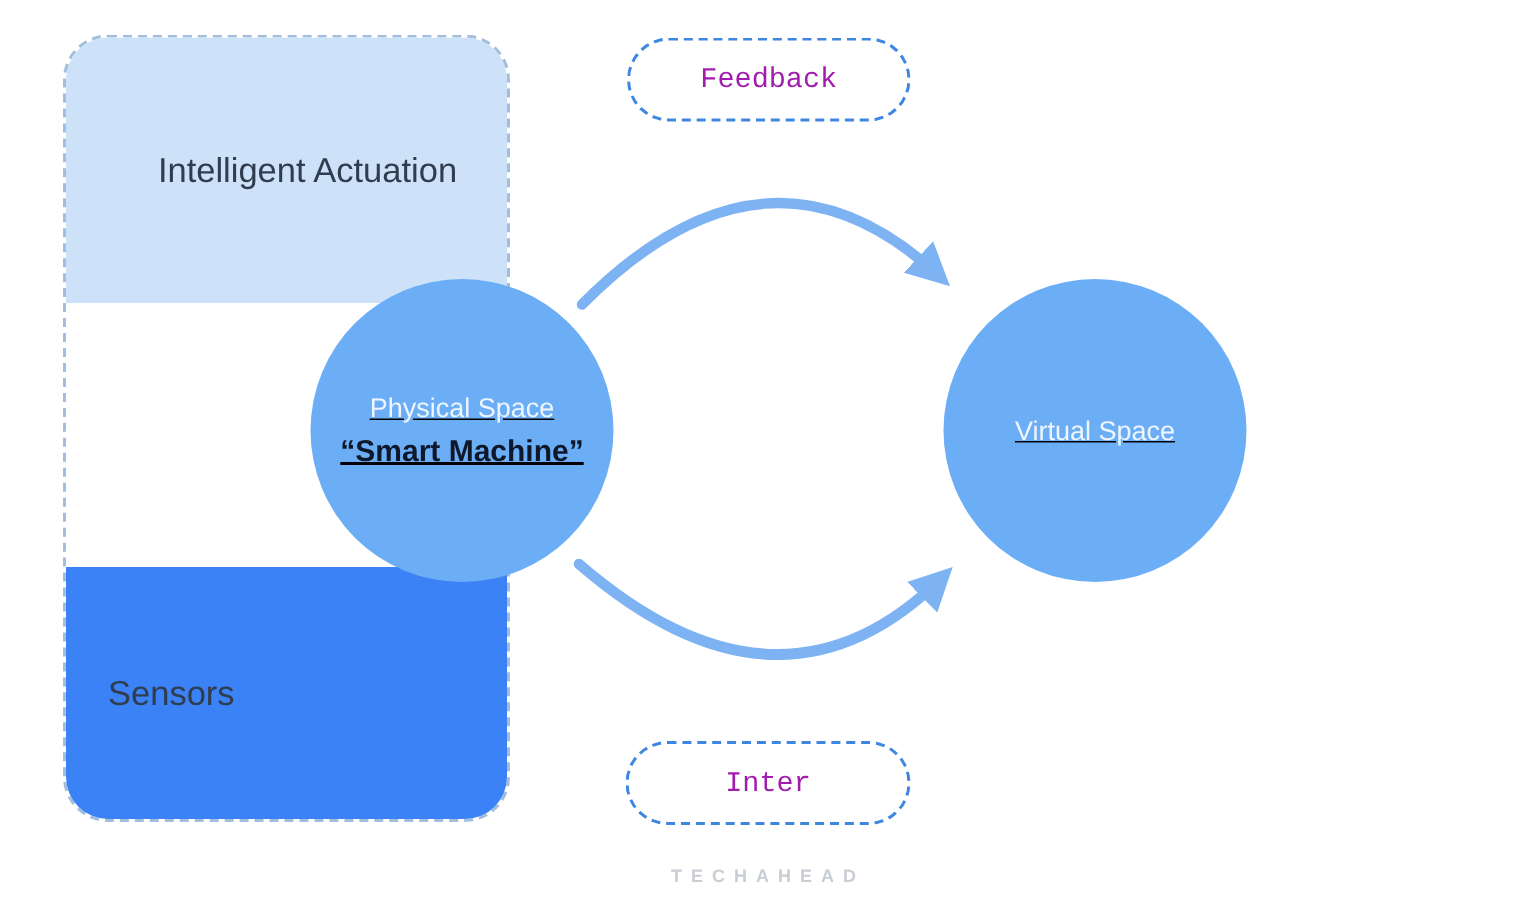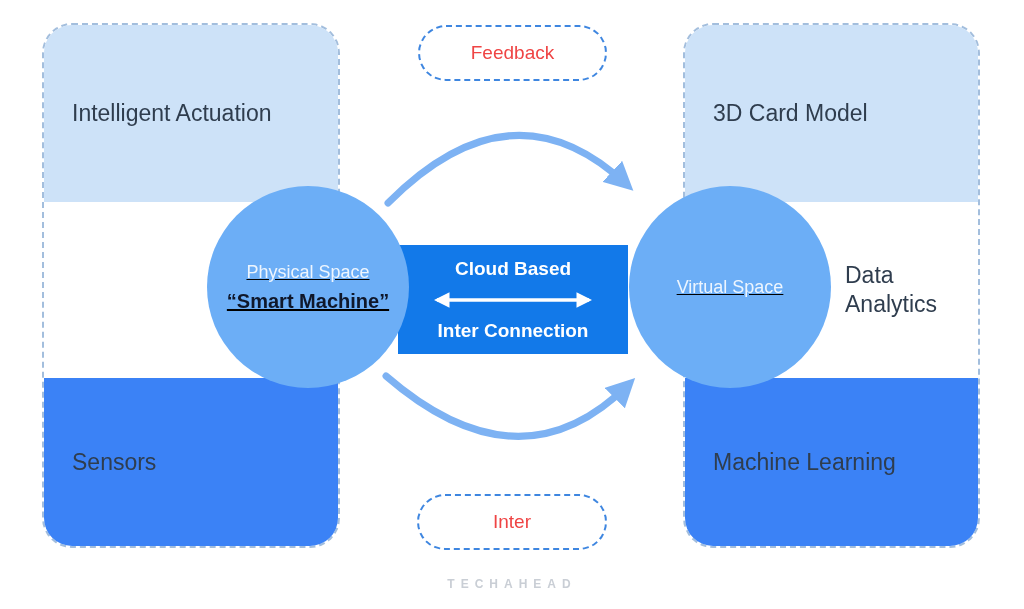--- a/index.html
+++ b/index.html
@@ -30,21 +30,21 @@
 
   .panel-row {
     position: absolute;
     left: 0; right: 0;
     display: flex;
     align-items: center;
     padding-left: 28px;
     font-size: 23px;
     color: #2f3d4e;
   }
-  .row-0 { top: 0;     height: 177px; background: #cde2f8; }
+  .row-0 { top: 0;     height: 177px; background: #cde2f8; justify-content: center; }
   .row-1 { top: 177px; height: 176px; background: transparent; }
   .row-2 { top: 353px; height: 168px; background: #3b82f6; }
   .panel-right .row-1 { padding-left: 160px; line-height: 29px; }
 
   
   .connector {
     position: absolute;
     left: 398px; top: 245px;
     width: 230px; height: 109px;
     background: #1279e9;
@@ -85,22 +85,23 @@
   
   .pill {
     position: absolute;
     border: 2px dashed #3e86e0;
     border-radius: 30px;
     background: #ffffff;
     display: flex;
     align-items: center;
     justify-content: center;
     font-size: 19px;
-    color: #ef4444;
+    color: #a21caf;
     z-index: 2;
+    font-family: Liberation Mono, monospace;
   }
   .pill-feedback { left: 418px; top: 25px;  width: 189px; height: 56px; }
   .pill-data     { left: 417px; top: 494px; width: 190px; height: 56px; }
 
   
   .arrows {
     position: absolute;
     left: 0; top: 0;
     width: 1024px; height: 609px;
     z-index: 2;
@@ -127,44 +128,21 @@
 
   <div class="panel panel-left">
     <div class="panel-row row-0">
       <span>Intelligent Actuation</span>
     </div>
     <div class="panel-row row-2">
       <span>Sensors</span>
     </div>
   </div>
 
-  <div class="panel panel-right">
-    <div class="panel-row row-0">
-      <span>3D Card Model</span>
-    </div>
-    <div class="panel-row row-1">
-      <span style="width:110px;">Data Analytics</span>
-    </div>
-    <div class="panel-row row-2">
-      <span>Machine Learning</span>
-    </div>
-  </div>
 
-  <div class="connector">
-    <div class="connector-label">Cloud Based</div>
-    <svg width="182" height="16" viewBox="0 0 182 16">
-      <defs>
-        <marker id="wh" viewBox="0 0 10 10" refX="8" refY="5" markerWidth="4.6" markerHeight="4.6" orient="auto-start-reverse">
-          <path d="M0,0 L10,5 L0,10 z" fill="#ffffff"></path>
-        </marker>
-      </defs>
-      <line x1="15" y1="8" x2="167" y2="8" stroke="#ffffff" stroke-width="3.4" marker-start="url(#wh)" marker-end="url(#wh)"></line>
-    </svg>
-    <div class="connector-label">Inter Connection</div>
-  </div>
 
   <svg class="arrows" viewBox="0 0 1024 609">
     <defs>
       <marker id="bh" viewBox="0 0 10 10" refX="6.5" refY="5" markerWidth="4.1" markerHeight="4.1" orient="auto-start-reverse">
         <path d="M0,0 L10,5 L0,10 z" fill="#7db2f3"></path>
       </marker>
     </defs>
     <path d="M 388 203 Q 512 78 626 184" fill="none" stroke="#7db2f3" stroke-width="7" stroke-linecap="round" marker-end="url(#bh)"></path>
     <path d="M 386 376 Q 520 492 628 385" fill="none" stroke="#7db2f3" stroke-width="7" stroke-linecap="round" marker-end="url(#bh)"></path>
   </svg>

